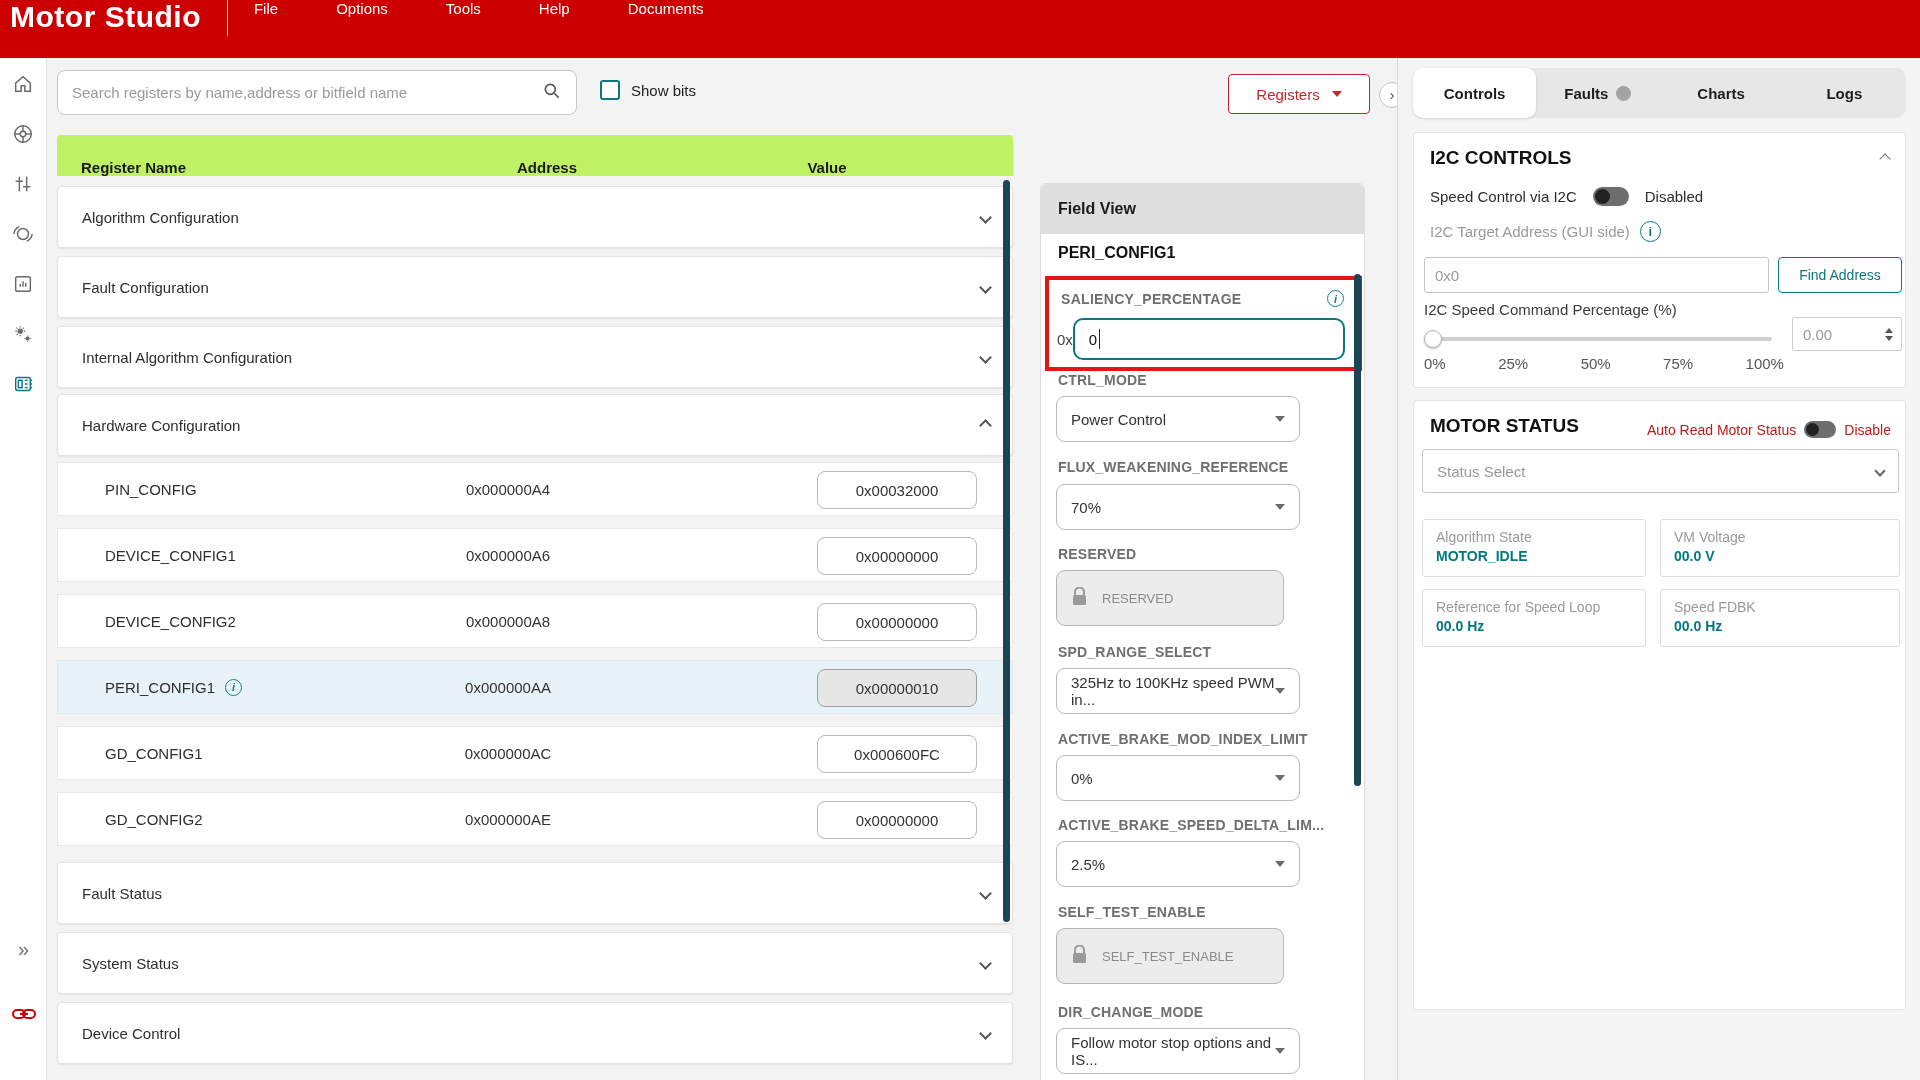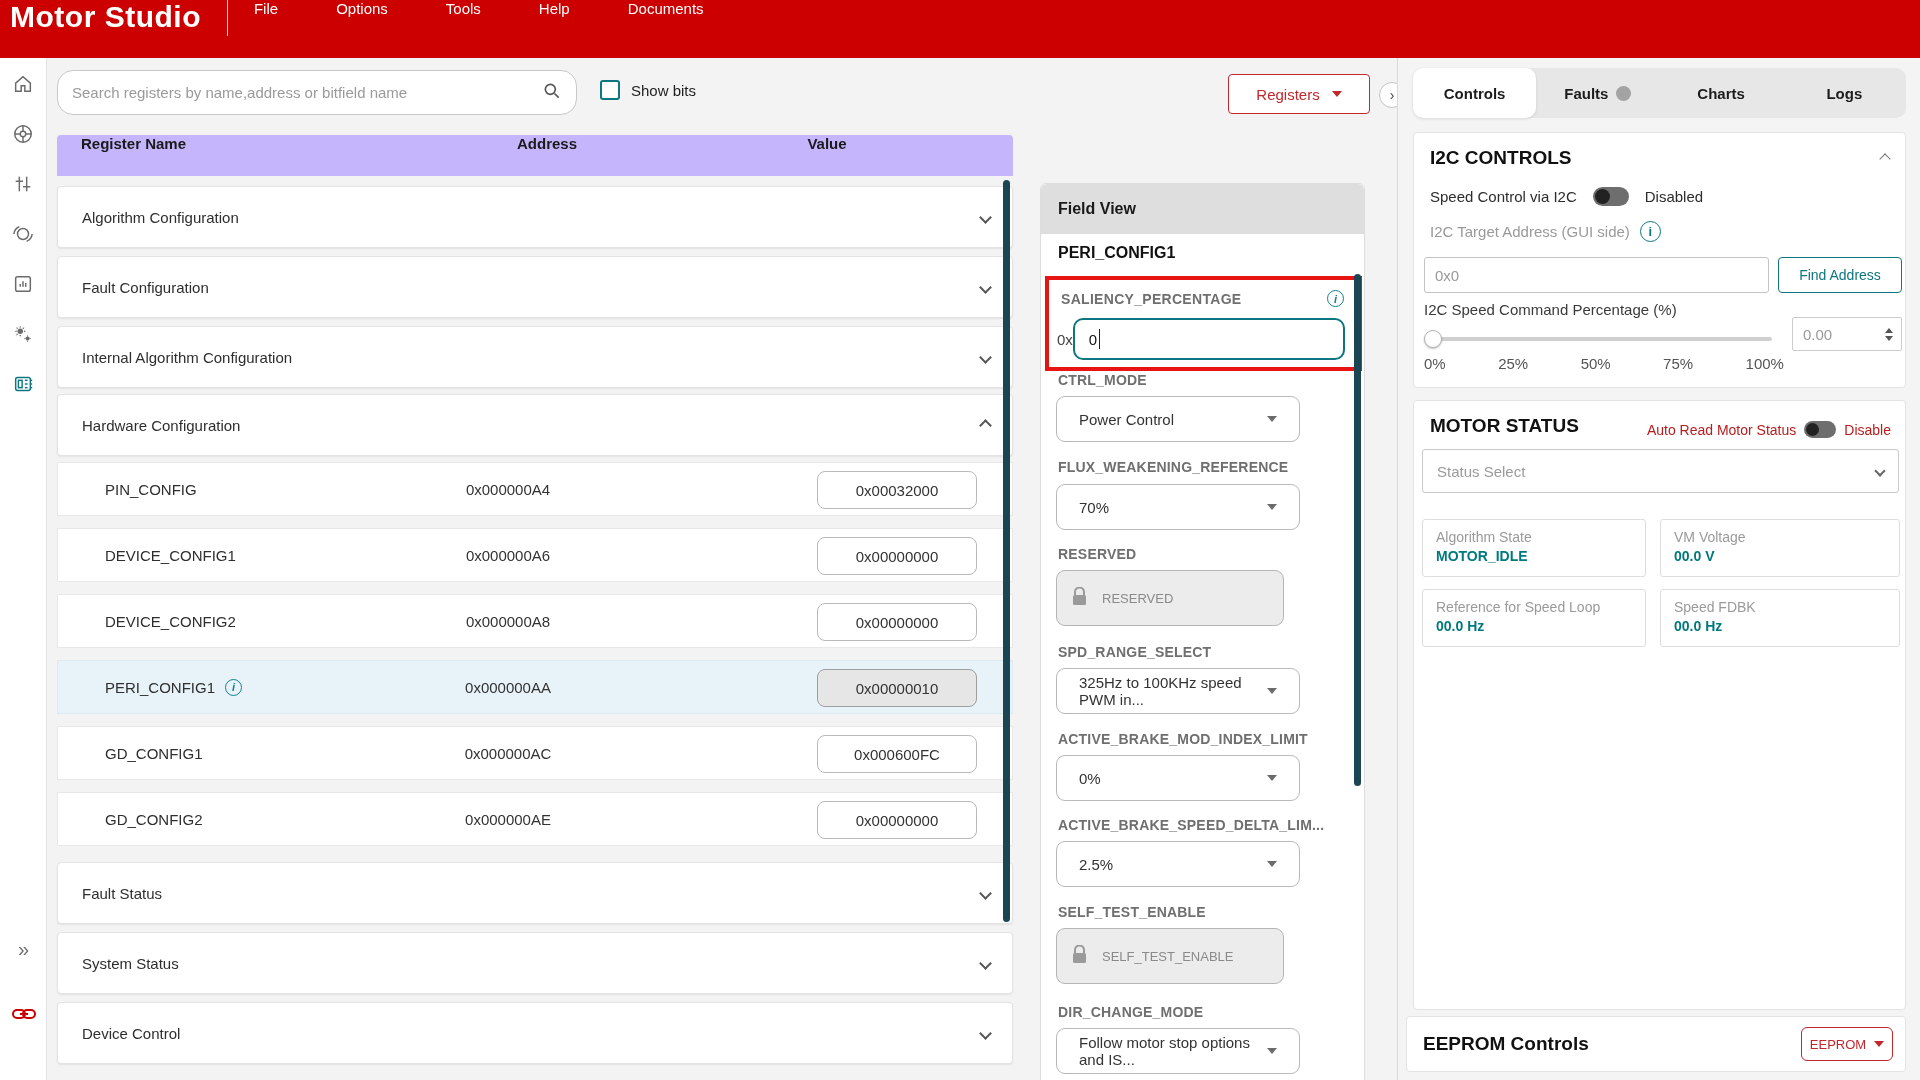--- a/index.html
+++ b/index.html
@@ -22,41 +22,41 @@
   .sideicon { width:22px; height:22px; color:#6b6b6b; display:flex; align-items:center; justify-content:center; }
   .sideicon svg { width:22px; height:22px; stroke:#6b6b6b; fill:none; stroke-width:1.6; }
   .sideicon.active svg { stroke:#0d7680; }
   .side-expand { position:absolute; left:0; top:938px; width:47px; text-align:center;
     font-size:20px; color:#707070; }
   .side-link { position:absolute; left:0; top:1006px; width:47px; display:flex; justify-content:center; }
   .side-link svg { width:24px; height:16px; stroke:#cc0000; fill:none; stroke-width:2; }
 
   
   .searchbox { position:absolute; left:57px; top:70px; width:520px; height:45px; background:#fff;
-    border:1px solid #c8c8c8; border-radius:16px; display:flex; align-items:center; padding:0 14px; }
+    border:1px solid #c8c8c8; border-radius:8px; display:flex; align-items:center; padding:0 14px; }
   .searchbox input { flex:1; border:none; outline:none; font-size:15px; color:#333;
     font-family:inherit; background:transparent; }
   .searchbox input::placeholder { color:#9a9a9a; }
   .search-ic svg { width:20px; height:20px; stroke:#555; fill:none; stroke-width:2; }
   .showbits { position:absolute; left:600px; top:80px; display:flex; align-items:center; gap:11px; }
   .cb { width:20px; height:20px; border:2px solid #0d7680; border-radius:3px; background:#fff; }
   .showbits span { font-size:15px; color:#1e1e1e; }
   .registers-btn { position:absolute; left:1228px; top:74px; width:142px; height:40px; background:#fff;
     border:1px solid #c1272d; border-radius:4px; display:flex; align-items:center; justify-content:center;
     gap:12px; color:#c1272d; font-size:15px; }
   .caret-down { width:0; height:0; border-left:5px solid transparent; border-right:5px solid transparent;
     border-top:6px solid #6b6b6b; display:inline-block; }
   .caret-red { border-top-color:#c1272d; }
   .panel-toggle { position:absolute; left:1379px; top:82px; width:26px; height:26px; border-radius:50%;
     background:#fff; border:1px solid #c4c4c4; color:#444; font-size:14px; display:flex;
     align-items:center; justify-content:center; }
 
   
-  .tbl-header { position:absolute; left:57px; top:135px; width:956px; height:41px; background:#c4b5fd;
-    border-radius:4px 4px 0 0; display:flex; align-items:flex-start; font-size:15px; font-weight:bold; color:#1a1a1a; }
+  .tbl-header { position:absolute; left:57px; top:135px; width:956px; height:41px; background:#bef264;
+    border-radius:4px 4px 0 0; display:flex; align-items:flex-end; font-size:15px; font-weight:bold; color:#1a1a1a; }
   .th-name { padding-left:24px; width:340px; }
   .th-addr { width:300px; text-align:center; }
   .th-val { width:260px; text-align:center; }
   .grouprow { position:absolute; left:57px; width:956px; height:62px; background:#fff;
     border:1px solid #e3e3e3; border-radius:4px; box-shadow:0 1px 2px rgba(0,0,0,.07);
     display:flex; align-items:center; padding:0 22px 0 24px; font-size:15px; color:#2e2e2e; }
   .grouprow .chev { margin-left:auto; }
   .chev { display:inline-block; width:9px; height:9px; border-right:2px solid #555; border-bottom:2px solid #555;
     transform:rotate(45deg); }
   .chev.up { transform:rotate(225deg); }
@@ -82,21 +82,21 @@
   .fv-redbox { position:absolute; left:4px; top:92px; width:317px; height:95px; border:4px solid #e81414; }
   .fv-sal-label-row { position:absolute; left:12px; right:14px; top:10px; display:flex; align-items:center; }
   .fv-label { font-size:14px; font-weight:bold; color:#6f6f6f; letter-spacing:.3px; }
   .fv-sal-inputrow { position:absolute; left:8px; top:38px; display:flex; align-items:center; gap:0; }
   .fv-prefix { font-size:15px; color:#444; }
   .fv-sal-input { width:272px; height:42px; border:2px solid #0d7680; border-radius:10px; background:#fff;
     display:flex; align-items:center; padding-left:14px; font-size:15px; color:#111; }
   .txt-caret { width:1px; height:20px; background:#222; margin-left:2px; }
   .fv-field-label { position:absolute; left:17px; font-size:14px; font-weight:bold; color:#6f6f6f; letter-spacing:.2px; }
   .fv-select { position:absolute; left:15px; width:244px; height:46px; background:#fff; border:1px solid #b9b9b9;
-    border-radius:9px; display:flex; align-items:center; padding:0 22px; font-size:15px; color:#333; }
+    border-radius:9px; display:flex; align-items:center; padding:0 14px; font-size:15px; color:#333; }
   .fv-select .caret-down { margin-left:auto; }
   .fv-locked { position:absolute; left:15px; width:228px; height:56px; background:#ececec; border:1px solid #b5b5b5;
     border-radius:9px; display:flex; align-items:center; gap:14px; padding:0 14px; font-size:13px; color:#8a8a8a; }
   .lock-ic svg { width:17px; height:19px; fill:#9a9a9a; }
   .fv-scroll { position:absolute; left:313px; top:90px; width:7px; height:512px; background:#1b4552; border-radius:4px; }
 
   
   .rpanel { position:absolute; left:1397px; top:58px; width:523px; height:1022px; background:#f4f4f4;
     border-left:1px solid #d9d9d9; }
   .tabs { position:absolute; left:15px; top:10px; width:493px; height:50px; background:#e7e7e7;
@@ -501,22 +501,15 @@
       <div class="stat-card" style="left:8px;top:188px;width:224px;height:58px">
         <div class="stat-label">Reference for Speed Loop</div>
         <div class="stat-value">00.0 Hz</div>
       </div>
       <div class="stat-card" style="left:246px;top:188px;width:240px;height:58px">
         <div class="stat-label">Speed FDBK</div>
         <div class="stat-value">00.0 Hz</div>
       </div>
     </div>
 
-    <div class="card eeprom-bar">
-      <div class="eeprom-title">EEPROM Controls</div>
-      <div class="eeprom-btn">
-        <span>EEPROM</span>
-        <span class="caret-down caret-red"></span>
-      </div>
-    </div>
   </div>
 
 </div>
 
 </body></html>

